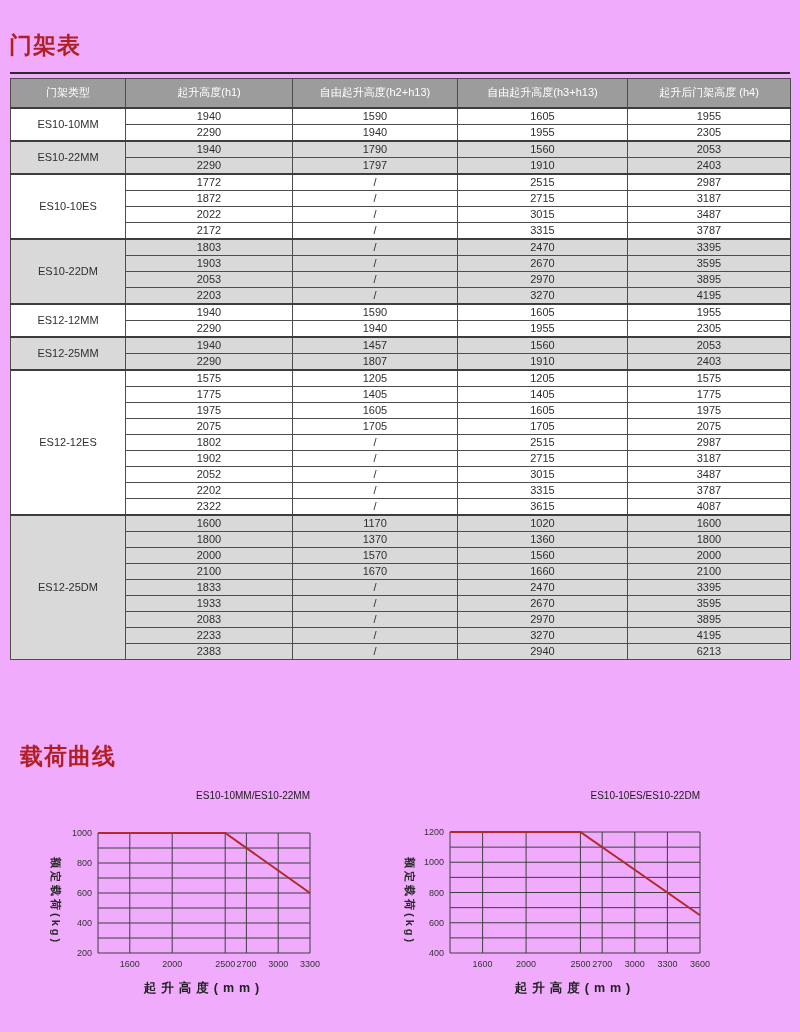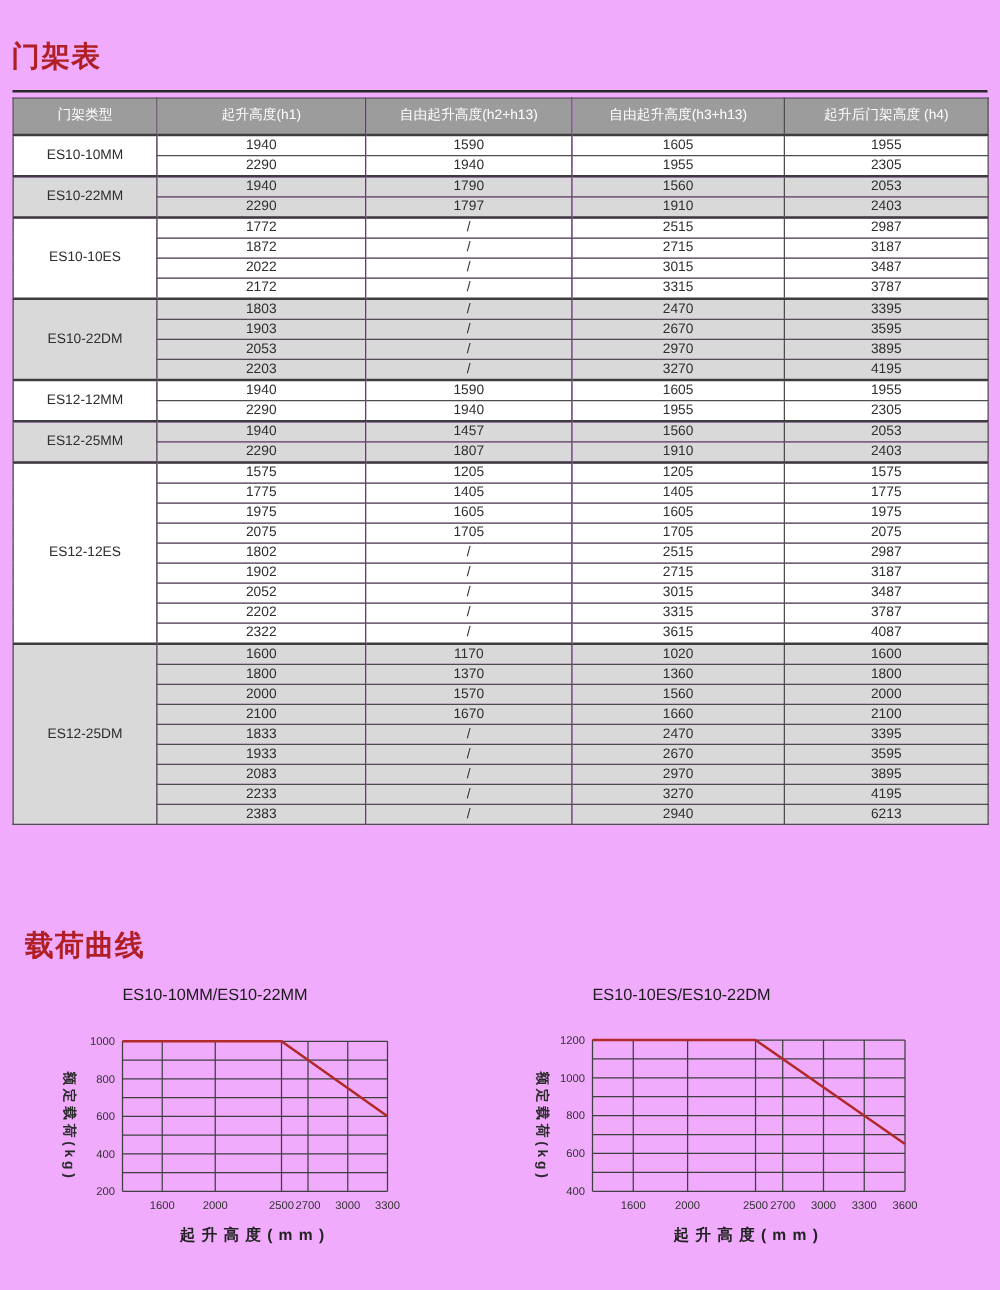--- a/index.html
+++ b/index.html
@@ -22,22 +22,22 @@
     color:#2e2e2e; padding:0; overflow:hidden; white-space:nowrap;
   }
   table.mast thead th { background:#9c9c9c; color:#ffffff; font-weight:normal; height:29px;text-align:center; }
   tr.gray td { background:#d9d9d9; }
   tr.white td { background:#ffffff; }
   tr.group-start td { border-top:2px solid #3d3d3d; }
   td.model-cell { font-size:11.5px; }
 
   .chart { position:absolute; }
   #chart-left  { left:40px;  top:785px; width:300px; height:230px; }
-  #chart-right { left:424px; top:785px; width:320px; height:230px; }
-  .chart-title { position:absolute; top:2px; text-align:left; font-size:13px; line-height:17px; color:#1a1a1a; }
+  #chart-right { left:400px; top:785px; width:320px; height:230px; }
+  .chart-title { position:absolute; top:2px; text-align:right; font-size:10px; line-height:17px; color:#1a1a1a; }
   #chart-left  .chart-title { left:58px; width:212px; }
   #chart-right .chart-title { left:50px; width:250px; }
   .ylabel {
     position:absolute; writing-mode:vertical-rl; text-orientation:sideways;
     font-size:11px; font-weight:bold; color:#2a2a2a; letter-spacing:3px; height:120px; text-align:center;
   }
   #chart-left  .ylabel { left:8px; top:56px; }
   #chart-right .ylabel { left:2px; top:56px; }
   .chart svg { position:absolute; top:40px; }
   #chart-left  svg { left:10px; }

